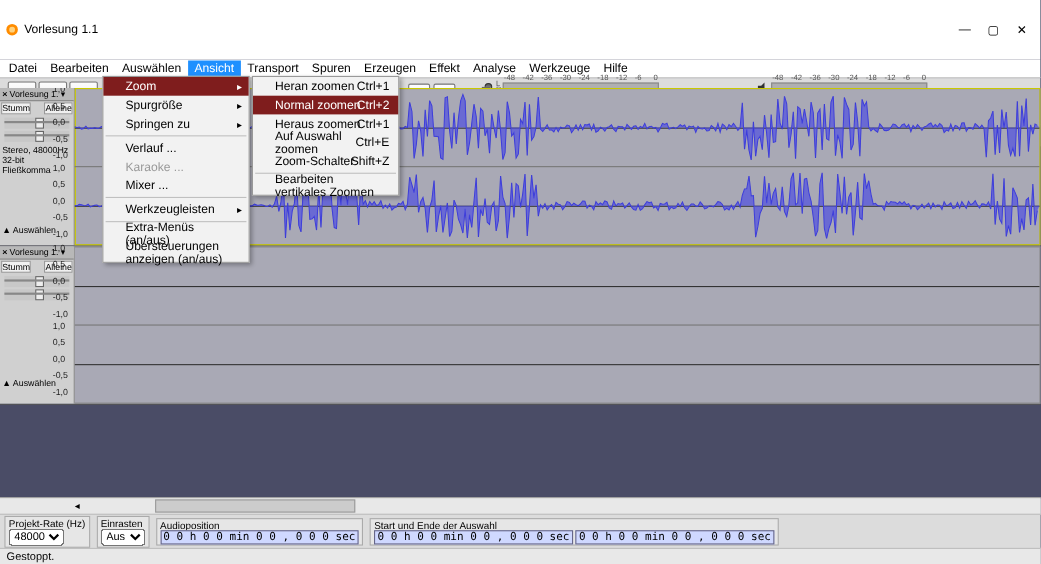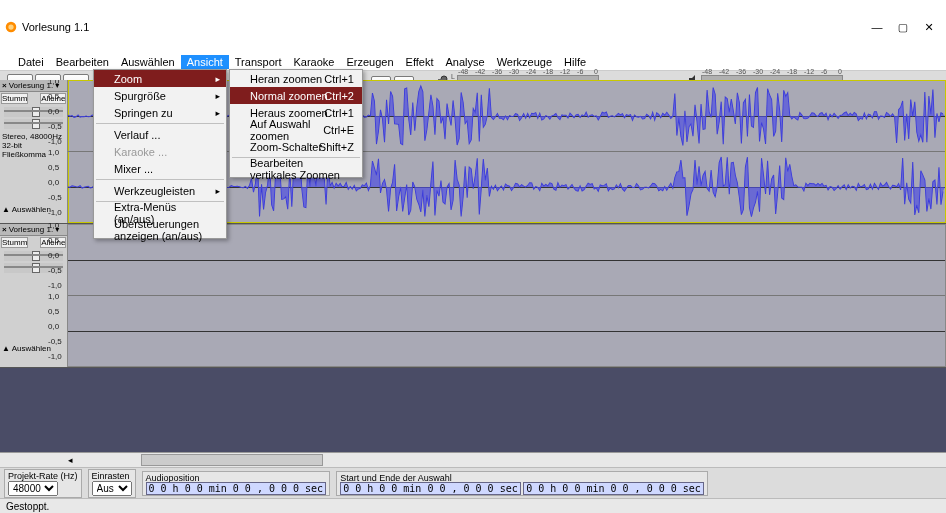--- a/index.html
+++ b/index.html
@@ -1,20 +1,20 @@
 <!DOCTYPE html>
 <html><head>
 <meta charset="utf-8">
 <style>
 html,body{margin:0;padding:0;font-family:"Segoe UI",Tahoma,sans-serif;font-size:11px;background:#4a4c66;overflow:hidden;width:946px;height:513px;color:#000}
 .titlebar{height:22px;background:#fff;display:flex;align-items:center;padding:16px 4px}
 .titlebar .icon{width:14px;height:14px;margin-right:4px}
 .titlebar .title{flex:1}
 .titlebar .winbtn{width:26px;text-align:center;font-size:11px}
-.menubar{height:16px;background:#fff;display:flex;align-items:center;padding:0 12px;border-bottom:1px solid #ccc}
+.menubar{height:16px;background:#fff;display:flex;align-items:center;padding:0 2px;border-bottom:1px solid #ccc}
 .menubar .mitem{padding:1px 6px;cursor:default}
 .menubar .mitem.open{background:#1e90ff;color:#fff}
 .toolbars{background:#dcdcdc;border-bottom:1px solid #999;padding:2px 2px 2px 6px;display:flex;align-items:flex-start;gap:4px;height:38px;position:relative}
 .bigbtn{width:24px;height:24px;border:1px solid #7a7a7a;border-radius:2px;background:linear-gradient(#fdfdfd,#e5e5e5);display:flex;align-items:center;justify-content:center;margin:1px}
 .dropdown-menu{position:absolute;background:#f2f2f2;border:1px solid #999;box-shadow:2px 2px 4px rgba(0,0,0,.3);z-index:100;font-size:11px}
 .dropdown-menu .row{display:flex;align-items:center;height:17px;padding:0 18px 0 20px;position:relative}
 .dropdown-menu .row.hl{background:#7f1d1d;color:#fff}
 .dropdown-menu .row .arrow{position:absolute;right:6px;font-size:9px}
 .dropdown-menu .row .shortcut{position:absolute;right:8px}
 .dropdown-menu .sep{height:1px;background:#c0c0c0;margin:2px 2px}
@@ -66,21 +66,21 @@
   <span class="winbtn">▢</span>
   <span class="winbtn">✕</span>
 </div>
 
 <div class="menubar" id="menubar">
     <span class="mitem">Datei</span>
     <span class="mitem">Bearbeiten</span>
     <span class="mitem">Auswählen</span>
     <span class="mitem open">Ansicht</span>
     <span class="mitem">Transport</span>
-    <span class="mitem">Karaoke</span>
+    <span class="mitem">Spuren</span>
     <span class="mitem">Erzeugen</span>
     <span class="mitem">Effekt</span>
     <span class="mitem">Analyse</span>
     <span class="mitem">Werkzeuge</span>
     <span class="mitem">Hilfe</span>
   </div>
 
 <div class="toolbars">
   <div style="display:flex">
     <div class="bigbtn">

